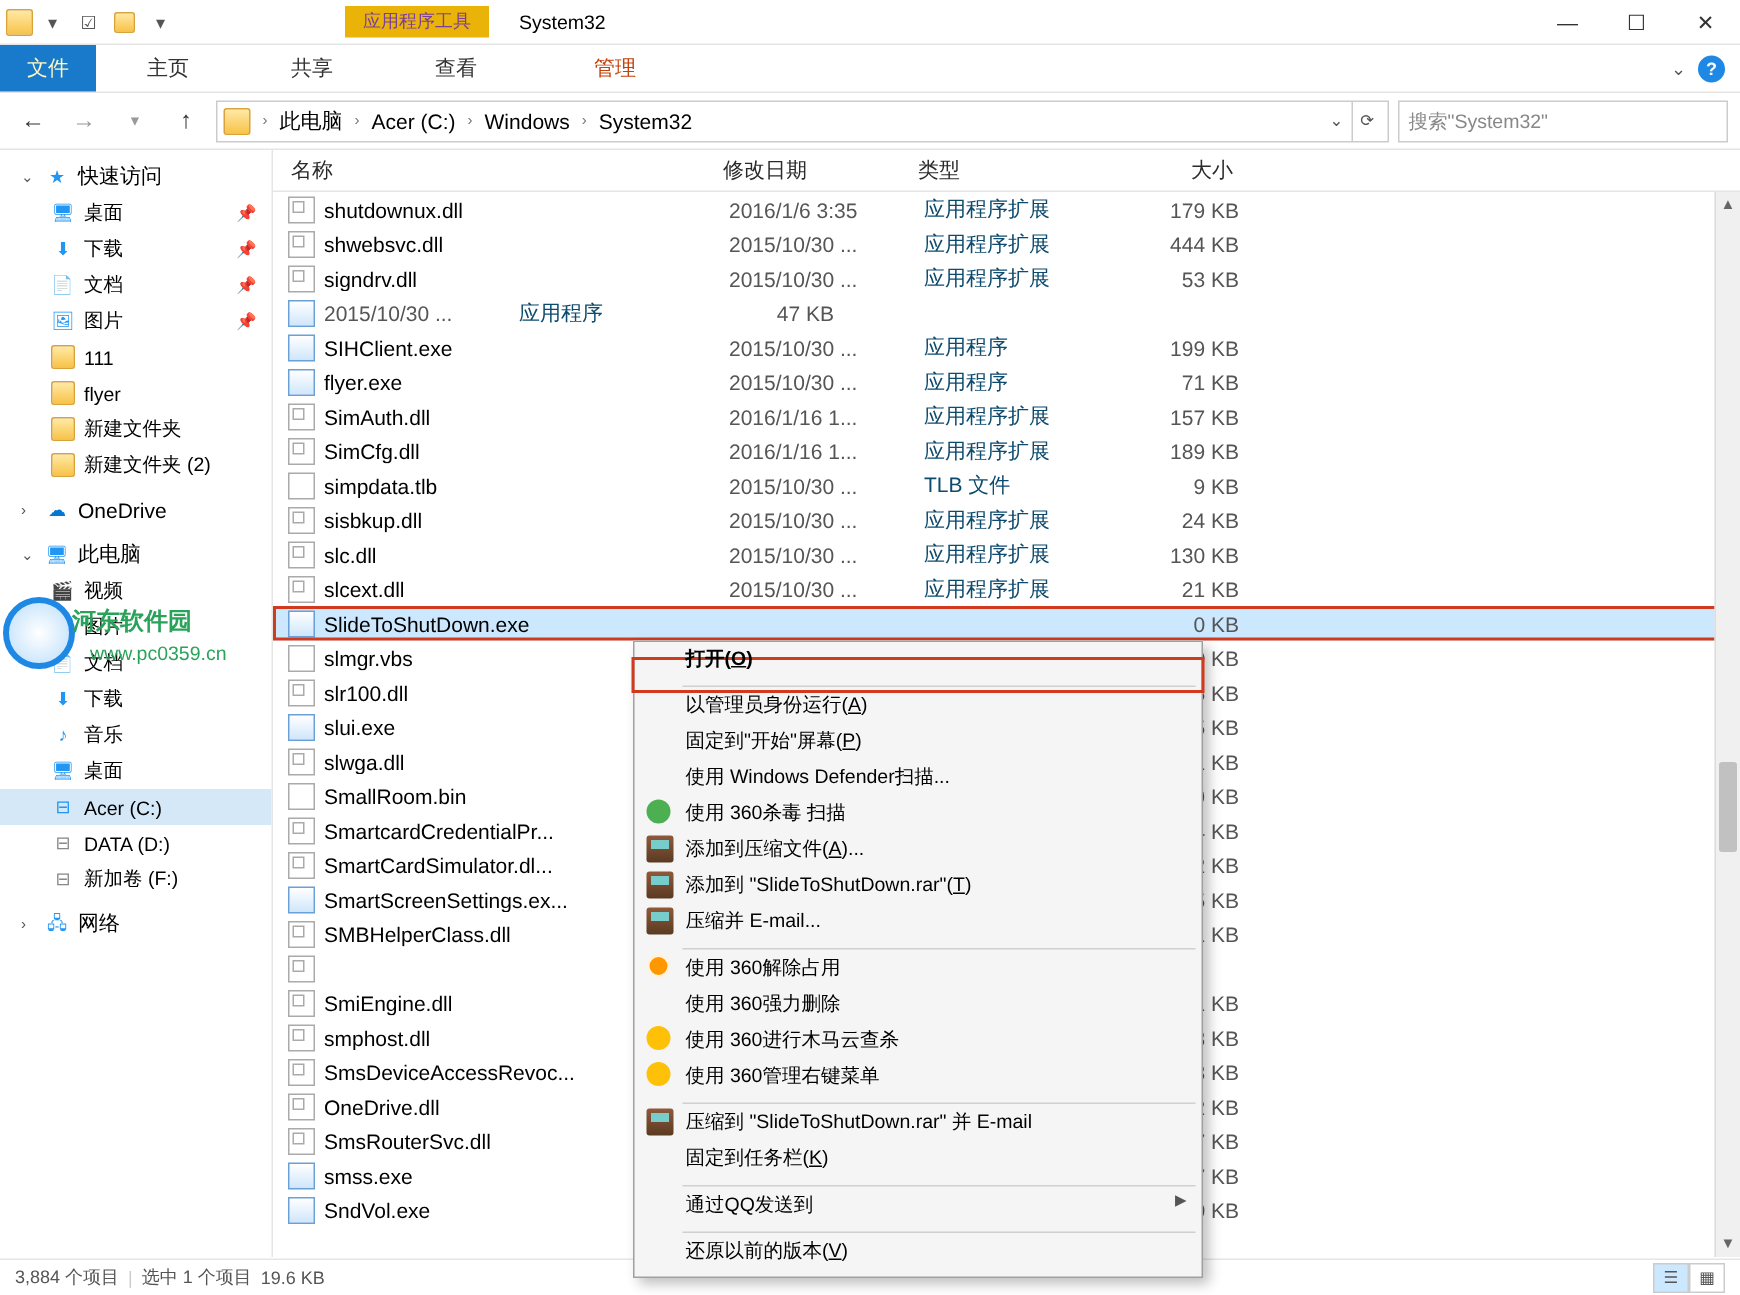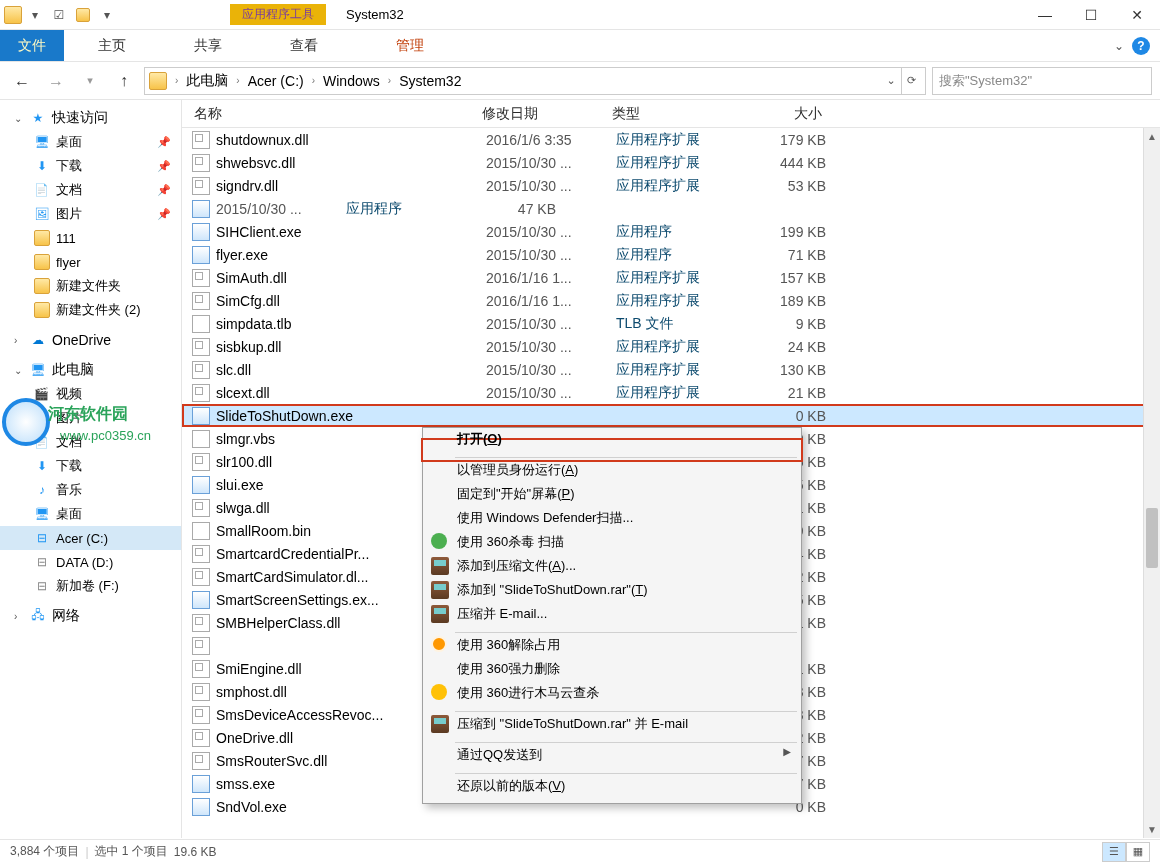--- a/index.html
+++ b/index.html
@@ -554,24 +554,31 @@
       <span>使用 360解除占用</span>
     </div>
     <div class="cm-item">
       <span class="cm-ico g360-print"></span>
       <span>使用 360强力删除</span>
     </div>
     <div class="cm-item">
       <span class="cm-ico g360-yellow"></span>
       <span>使用 360进行木马云查杀</span>
     </div>
+    <div class="cm-item">
+      <span class="cm-ico g360-yellow"></span>
+      <span>使用 360管理右键菜单</span>
+    </div>
     <div class="cm-sep"></div>
     <div class="cm-item">
       <span class="cm-ico rar"></span>
       <span>压缩到 "SlideToShutDown.rar" 并 E-mail</span>
+    </div>
+    <div class="cm-item">
+      <span>固定到任务栏(<u class="acc">K</u>)</span>
     </div>
     <div class="cm-sep"></div>
     <div class="cm-item">
       <span>通过QQ发送到</span>
       <span class="submenu-arrow">▶</span>
     </div>
     <div class="cm-sep"></div>
     <div class="cm-item">
       <span>还原以前的版本(<u class="acc">V</u>)</span>
     </div>

